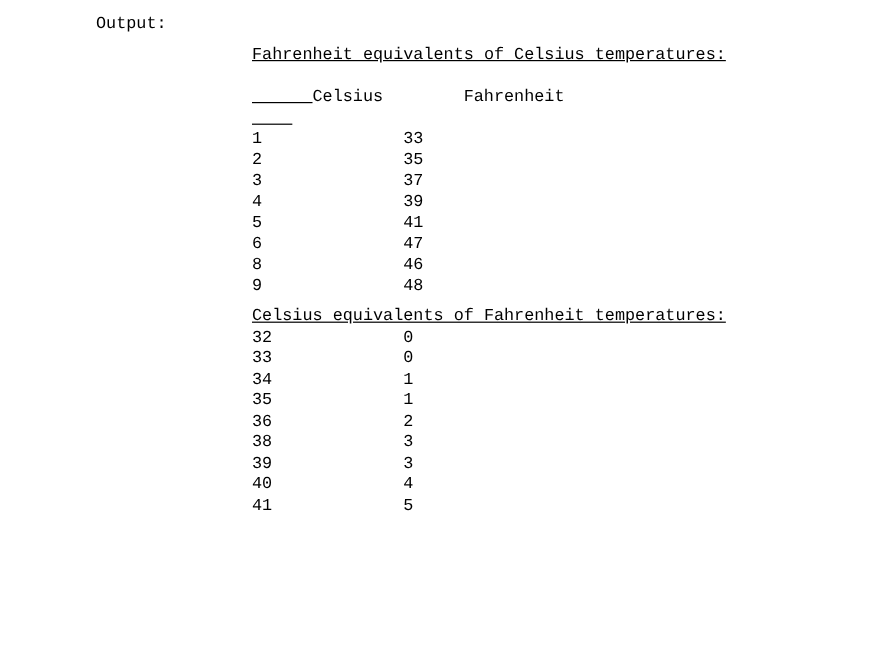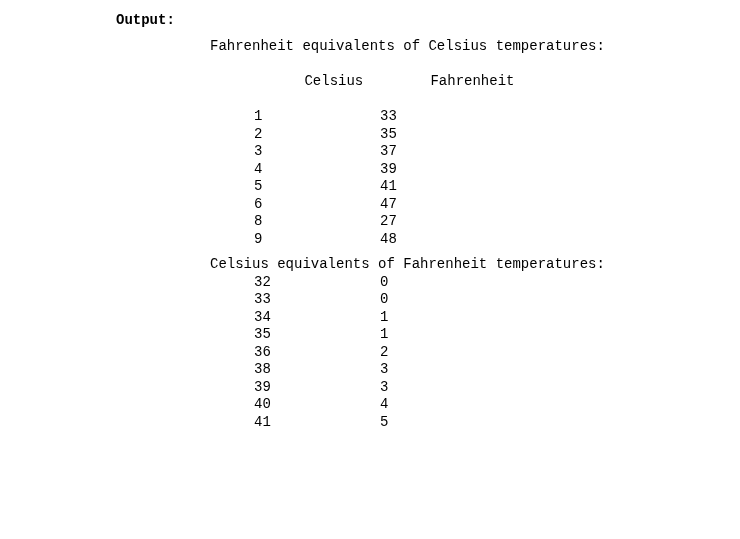--- a/index.html
+++ b/index.html
@@ -6,68 +6,67 @@
       margin: 0;
       padding: 0;
       background: #ffffff;
       font-family: "Courier New", Courier, monospace;
       font-size: 14px;
       color: #000000;
       width: 740px;
       height: 539px;
     }
     .heading {
-      font-weight: bold;
+      font-weight: normal;
       font-family: "Courier New", Courier, monospace;
       padding-top: 12px;
       padding-left: 80px;
-      margin-left: 36px;
     }
     .content {
       padding-left: 210px;
       padding-top: 10px;
       line-height: 1.25;
     }
     .section-title {
       white-space: pre;
     }
     .row {
       white-space: pre;
-      margin-left: 44px;
     }
     .col1 {
       display: inline-block;
       width: 126px;
     }
     .col2 {
       display: inline-block;
     }
     .block {
       margin-bottom: 8px;
+      text-decoration: underline;
     }
   </style>
 </head>
 <body>
 
 <div class="heading">Output:</div>
 
 <div class="content">
 
   <div class="block">
     <div class="section-title">Fahrenheit equivalents of Celsius temperatures:</div>
     <div class="row">
       <span class="col1">Celsius</span><span class="col2">Fahrenheit</span>
     </div>
     <div class="row"><span class="col1">1</span><span class="col2">33</span></div>
     <div class="row"><span class="col1">2</span><span class="col2">35</span></div>
     <div class="row"><span class="col1">3</span><span class="col2">37</span></div>
     <div class="row"><span class="col1">4</span><span class="col2">39</span></div>
     <div class="row"><span class="col1">5</span><span class="col2">41</span></div>
     <div class="row"><span class="col1">6</span><span class="col2">47</span></div>
-    <div class="row"><span class="col1">8</span><span class="col2">27</span></div>
+    <div class="row"><span class="col1">8</span><span class="col2">46</span></div>
     <div class="row"><span class="col1">9</span><span class="col2">48</span></div>
   </div>
 
   <div class="block">
     <div class="section-title">Celsius equivalents of Fahrenheit temperatures:</div>
     <div class="row"><span class="col1">32</span><span class="col2">0</span></div>
     <div class="row"><span class="col1">33</span><span class="col2">0</span></div>
     <div class="row"><span class="col1">34</span><span class="col2">1</span></div>
     <div class="row"><span class="col1">35</span><span class="col2">1</span></div>
     <div class="row"><span class="col1">36</span><span class="col2">2</span></div>

